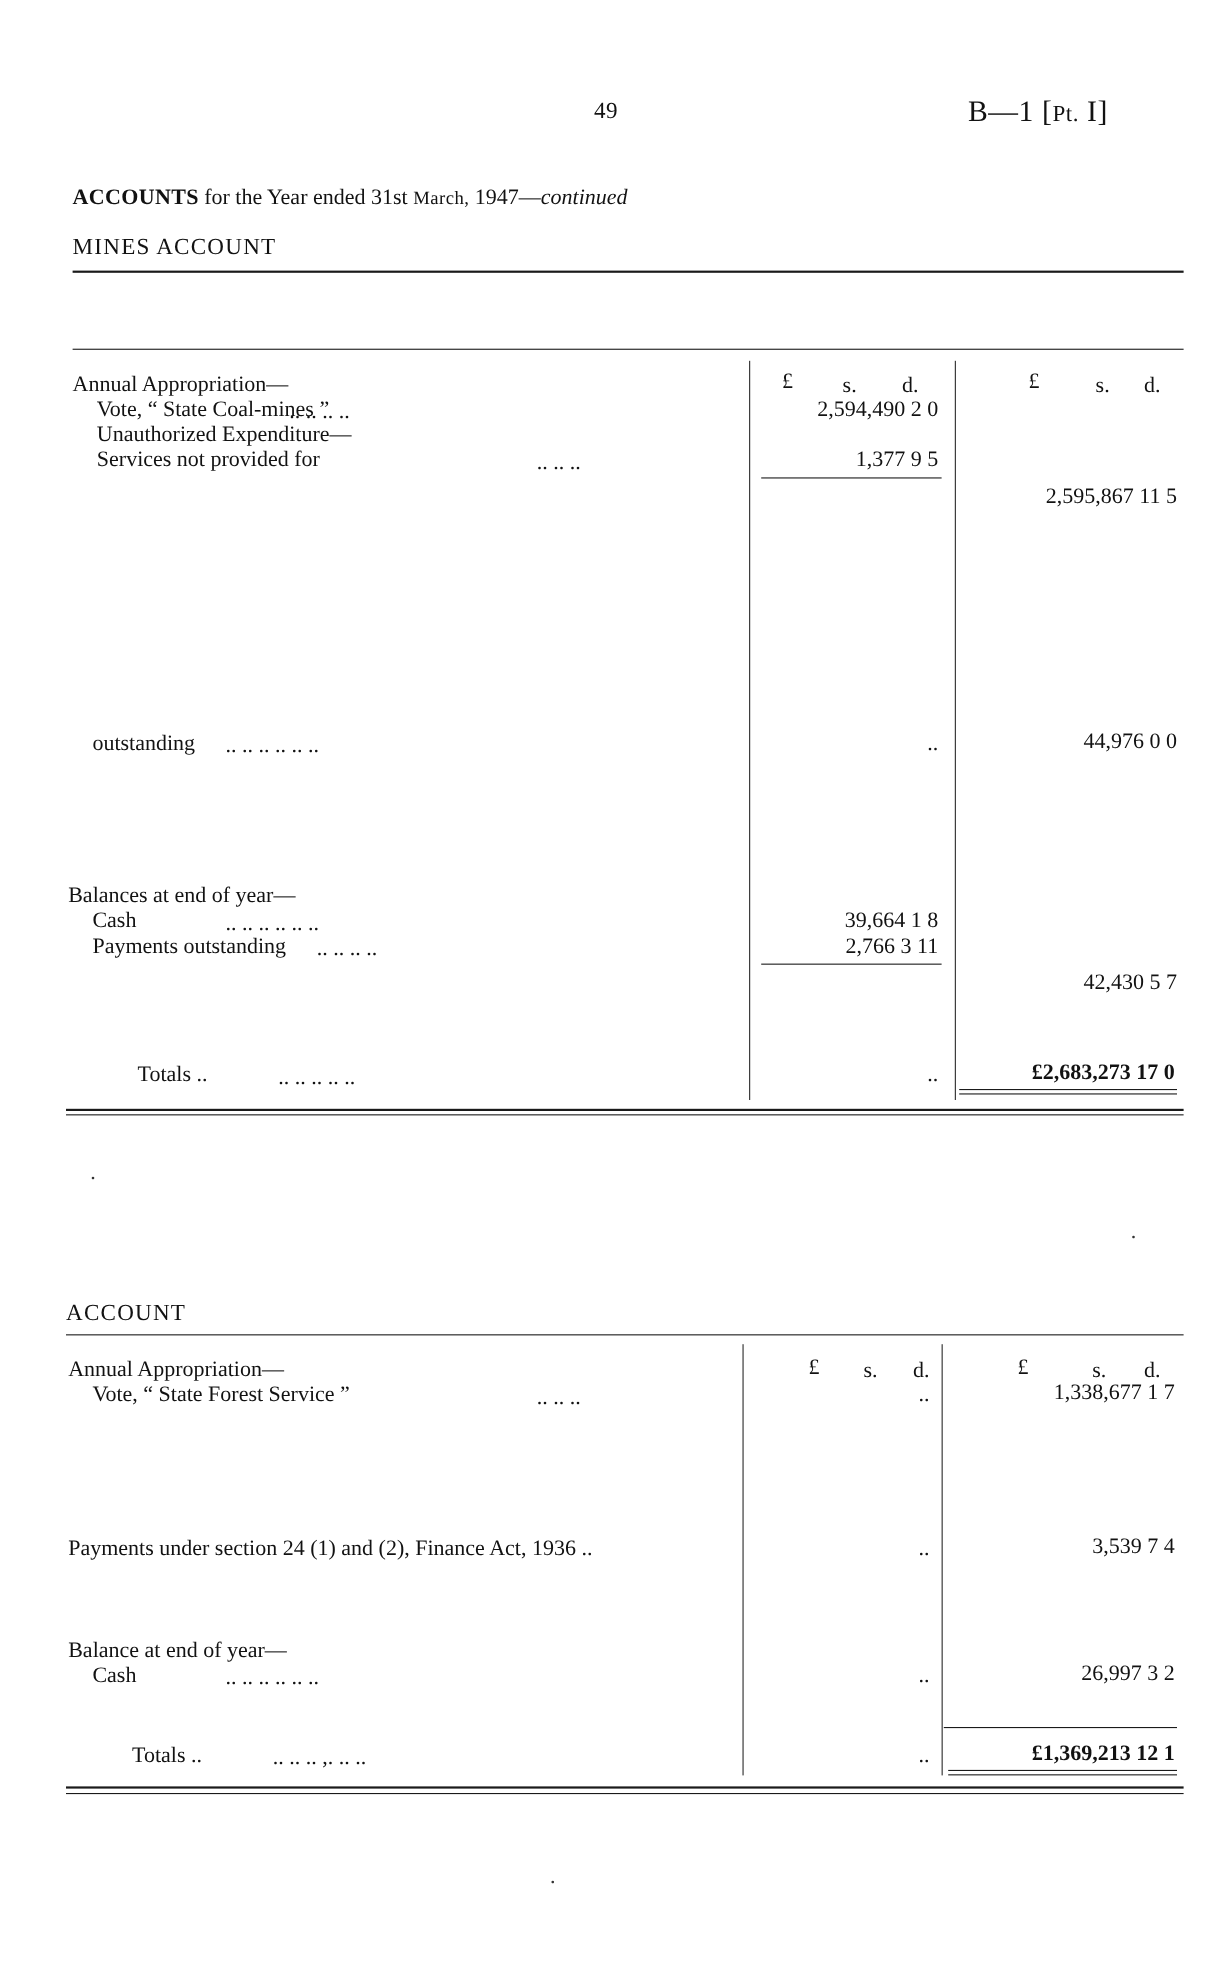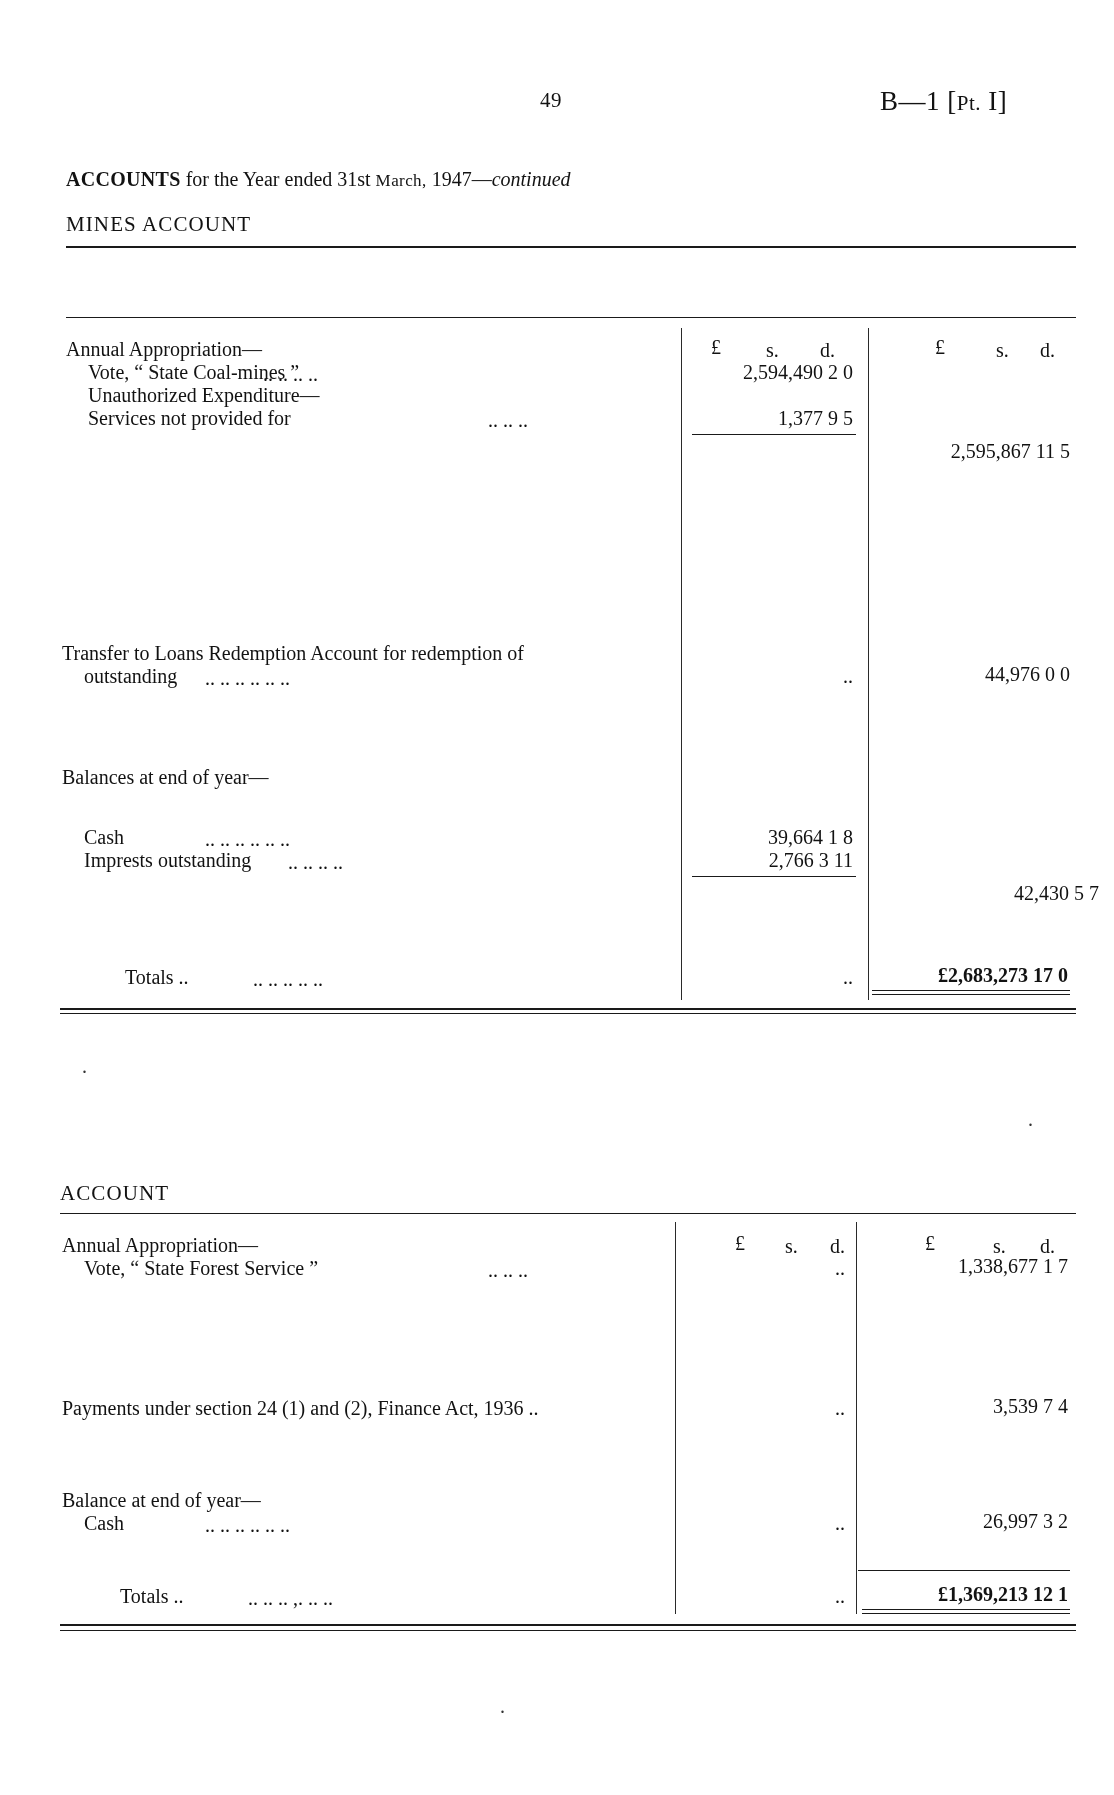--- a/index.html
+++ b/index.html
@@ -192,38 +192,37 @@
   <div class="t" style="left:88px; top:384px;">Unauthorized Expenditure—</div>
 
   <div class="t" style="left:88px; top:407px;">Services not provided for</div>
   <div class="t dots" style="left:488px; top:409px;">..        ..        ..</div>
   <div class="num" style="left:691px; top:407px; width:162px;">1,377   9   5</div>
 
   <div class="amt-rule" style="left:692px; top:434px; width:164px;"></div>
 
   <div class="num" style="left:880px; top:440px; width:190px;">2,595,867  11   5</div>
 
-  <div class="t" style="left:62px; top:642px;">Transfer to Loans Redemption Account for redemption of</div>
   <div class="t" style="left:84px; top:665px;">outstanding</div>
   <div class="t dots" style="left:205px; top:667px;">..        ..        ..        ..        ..        ..</div>
   <div class="num" style="left:691px; top:665px; width:162px;">..</div>
   <div class="num" style="left:880px; top:663px; width:190px;">44,976   0   0</div>
 
-  <div class="t" style="left:62px; top:766px;">Balances at end of year—</div>
+  <div class="t" style="left:62px; top:803px;">Balances at end of year—</div>
 
   <div class="t" style="left:84px; top:826px;">Cash</div>
   <div class="t dots" style="left:205px; top:828px;">..        ..        ..        ..        ..        ..</div>
   <div class="num" style="left:691px; top:826px; width:162px;">39,664   1   8</div>
 
-  <div class="t" style="left:84px; top:849px;">Imprests outstanding</div>
+  <div class="t" style="left:84px; top:849px;">Payments outstanding</div>
   <div class="t dots" style="left:288px; top:851px;">..        ..        ..        ..</div>
   <div class="num" style="left:691px; top:849px; width:162px;">2,766   3  11</div>
 
   <div class="amt-rule" style="left:692px; top:876px; width:164px;"></div>
-  <div class="num" style="left:909px; top:882px; width:190px;">42,430   5   7</div>
+  <div class="num" style="left:880px; top:882px; width:190px;">42,430   5   7</div>
 
   <div class="t" style="left:125px; top:966px;">Totals ..</div>
   <div class="t dots" style="left:253px; top:968px;">..        ..        ..        ..        ..</div>
   <div class="num" style="left:691px; top:966px; width:162px;">..</div>
   <div class="num" style="left:868px; top:964px; width:200px; font-weight:bold;">£2,683,273  17   0</div>
 
   <div class="dbl" style="left:872px; top:990px; width:198px;"></div>
   <div class="dbl" style="left:872px; top:994px; width:198px;"></div>
 
   <div class="rule rule-bottom-1"></div>

